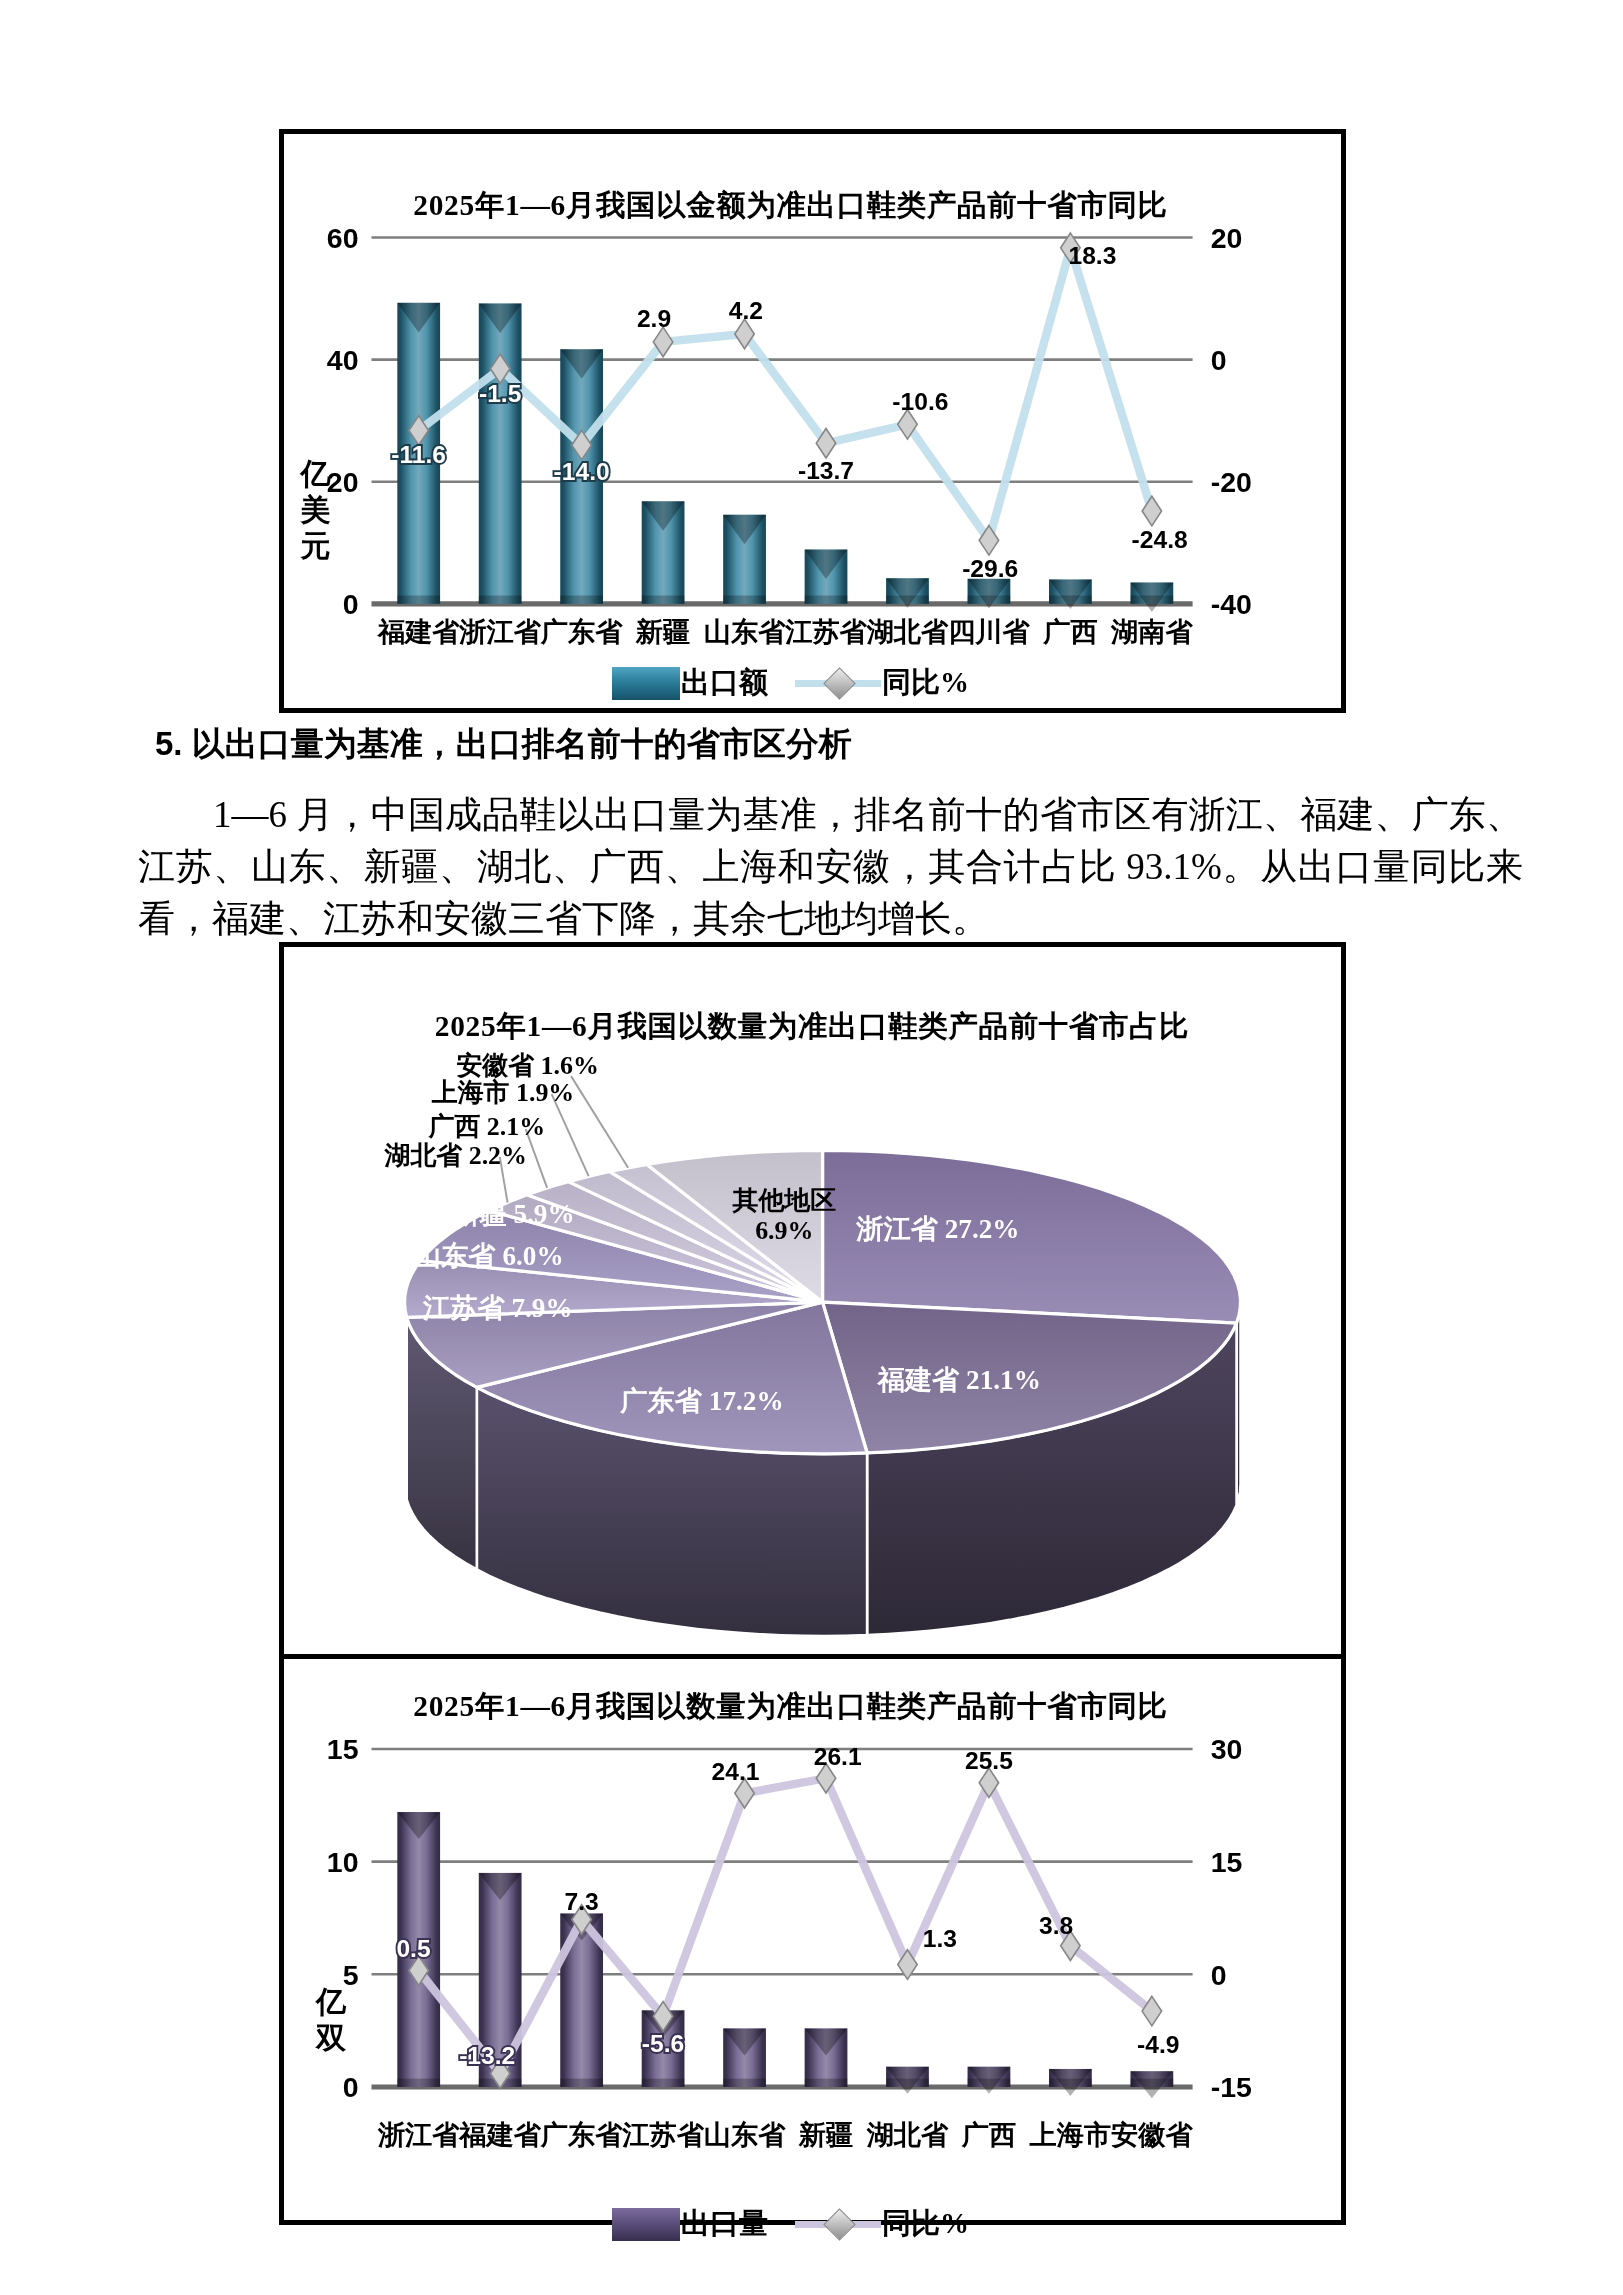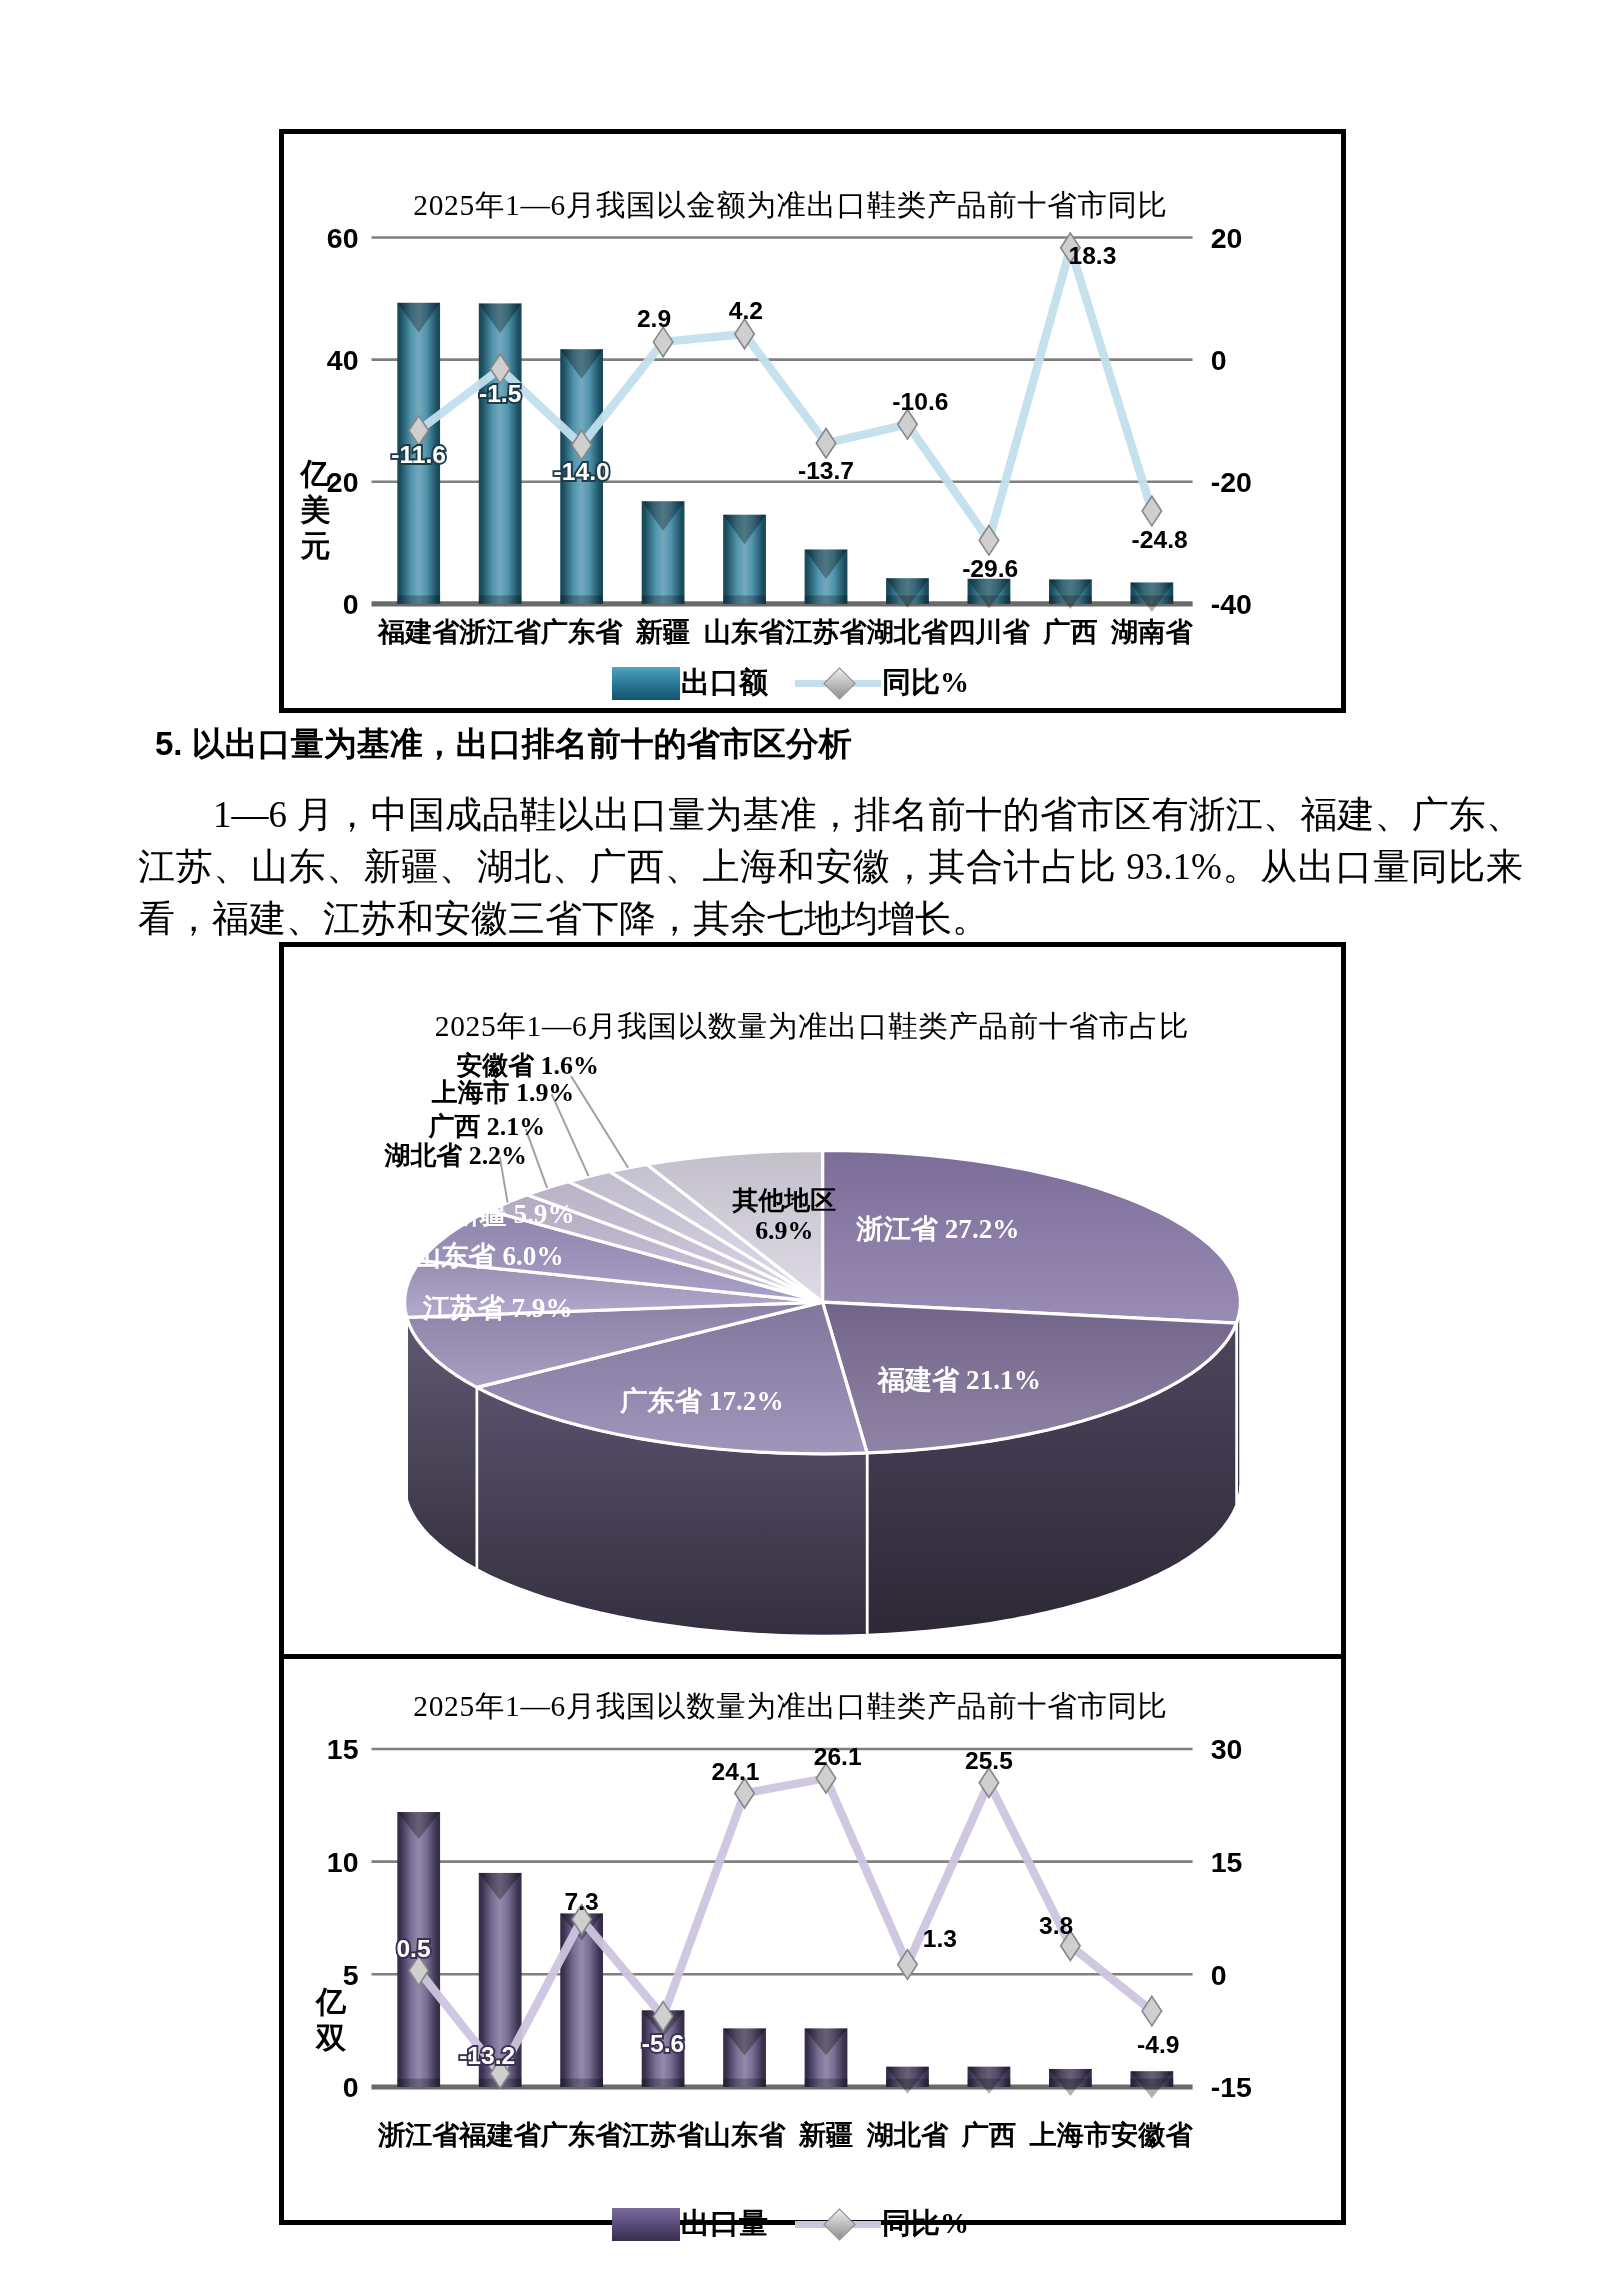--- a/index.html
+++ b/index.html
@@ -4,21 +4,21 @@
 <style>
   html,body{margin:0;padding:0;background:#fff}
   .page{position:relative;width:1623px;height:2295px;background:#fff;overflow:hidden;
         font-family:"Liberation Serif","DejaVu Serif",serif;color:#000}
   .chart-box{position:absolute;left:279px;width:1067px;border:5.2px solid #000;background:#fff;box-sizing:border-box}
   #box1{top:129px;height:584px}
   #box2{top:942px;height:717px}
   #box3{top:1654px;height:571px}
   .chart-svg{position:absolute;left:0;top:0;width:100%;height:100%}
   .chart-title{position:absolute;left:95px;width:823px;text-align:center;
-               font-size:29.4px;font-weight:normal;letter-spacing:0.7px;z-index:3}
+               font-size:29.4px;font-weight:bold;letter-spacing:0.7px;z-index:3}
   #box1 .chart-title{top:52px}
   #box2 .chart-title{top:60px;left:26px;width:1004px}
   #box3 .chart-title{top:27.5px}
   .ylab{position:absolute;width:34px;font-size:30px;font-weight:bold;line-height:36px;
         text-align:center;z-index:3;letter-spacing:0}
   #box1 .ylab{left:14.4px;top:322px}
   #box3 .ylab{left:30px;top:325px}
   .ylab span{display:block}
   .legend{position:absolute;left:95px;width:823px;display:flex;justify-content:center;
           align-items:center;gap:1px;font-size:29px;font-weight:bold;z-index:3}

